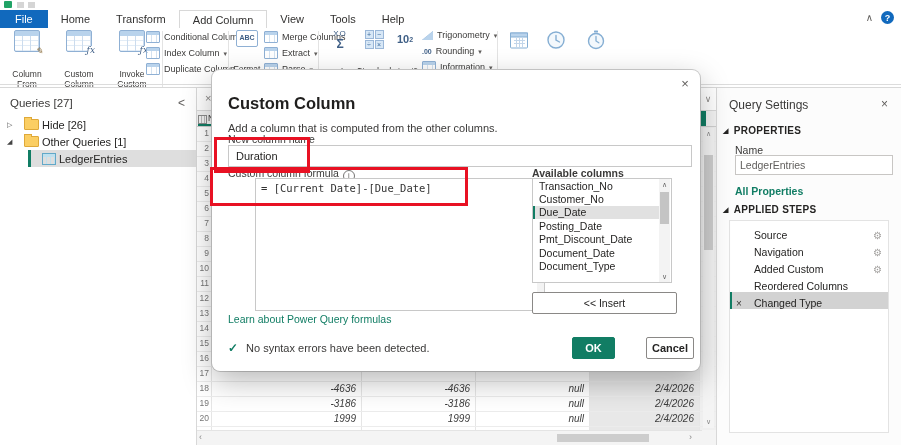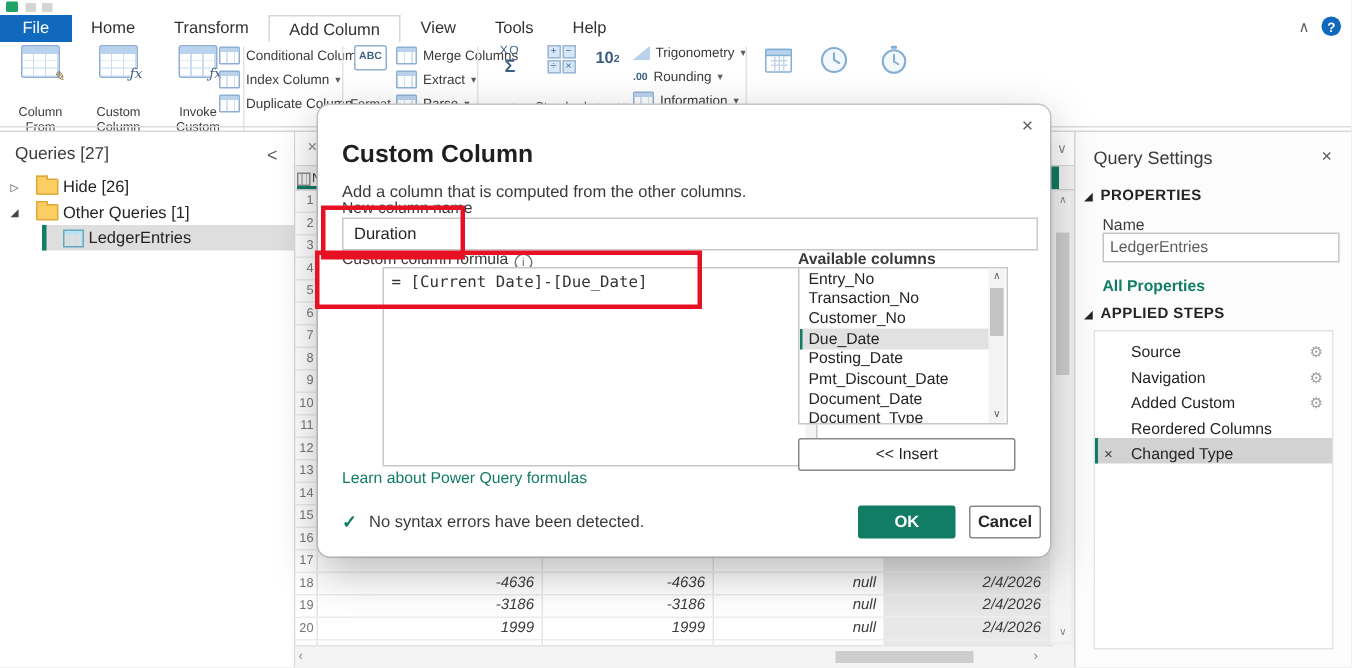--- a/index.html
+++ b/index.html
@@ -147,21 +147,21 @@
   .lsb{position:absolute;left:447px;top:109px;width:11px;height:103px;background:#f3f3f3;}
   .lsb .up{position:absolute;top:0;width:11px;text-align:center;font-size:7px;color:#666;line-height:11px;}
   .lsb .dn{position:absolute;bottom:0;width:11px;text-align:center;font-size:7px;color:#666;line-height:11px;}
   .lsb .thumb{position:absolute;left:1px;top:13px;width:9px;height:32px;background:#c4c4c4;}
   .insert-btn{position:absolute;left:320px;top:222px;width:143px;height:20px;border:1px solid #8a8886;border-radius:2px;
     background:#fff;font-size:10.5px;color:#252423;display:flex;align-items:center;justify-content:center;}
   .dlg-link{position:absolute;left:16px;top:243px;font-size:10.5px;color:var(--accent);}
   .dlg-status{position:absolute;left:16px;top:271px;font-size:11px;color:#3b3a39;display:flex;align-items:center;gap:8px;}
   .dlg-status .chk{color:var(--accent);font-size:12px;font-weight:bold;}
   .btn{position:absolute;top:267px;height:22px;border-radius:2px;font-size:11px;display:flex;align-items:center;justify-content:center;box-sizing:border-box;}
-  .btn-ok{left:360px;width:65px;background:var(--accent);border:1px solid var(--accent);color:#fff;font-weight:bold;}
+  .btn-ok{left:360px;width:43px;background:var(--accent);border:1px solid var(--accent);color:#fff;font-weight:bold;}
   .btn-cancel{left:434px;width:48px;background:#fff;border:1px solid #8a8886;color:#252423;font-weight:bold;}
   .redbox{position:absolute;border:3px solid var(--annotation_red);z-index:30;}
   .redbox.r1{left:2px;top:67px;width:90px;height:30px;}
   .redbox.r2{left:-2px;top:97px;width:252px;height:33px;}
 </style>
 </head>
 <body>
 
 <div class="canvas">
 
@@ -598,21 +598,20 @@
     <div class="formula-box">
       <div class="formula-text">= [Current Date]-[Due_Date]</div>
       <div class="fsb">
           <span class="thumb"></span>
         </div>
     </div>
 
     <div class="dlg-lbl" style="left:320px;top:97px;font-weight:bold;">Available columns</div>
     <div class="avail-list">
 
-    <div class="acol">Entry_No</div>
         <div class="acol">Transaction_No</div>
         <div class="acol">Customer_No</div>
         <div class="acol sel">Due_Date</div>
         <div class="acol">Posting_Date</div>
         <div class="acol">Pmt_Discount_Date</div>
         <div class="acol">Document_Date</div>
         <div class="acol">Document_Type</div>
       </div>
     <div class="lsb">
       <span class="up">∧</span>

